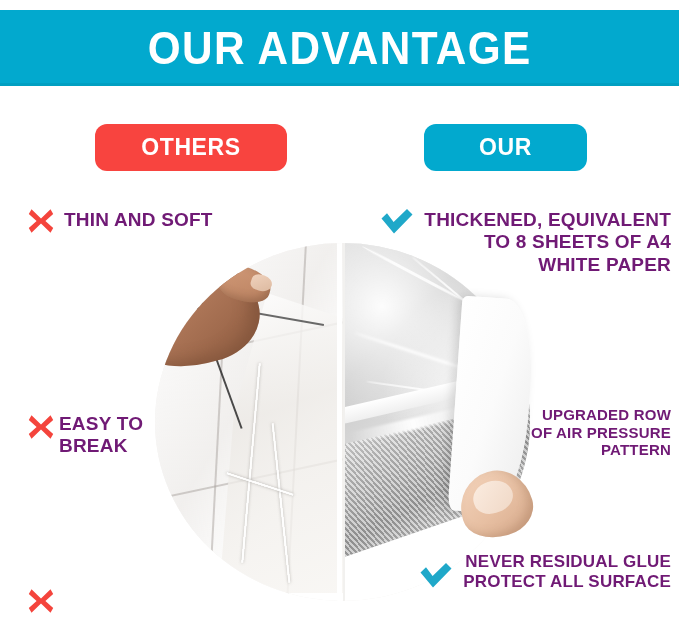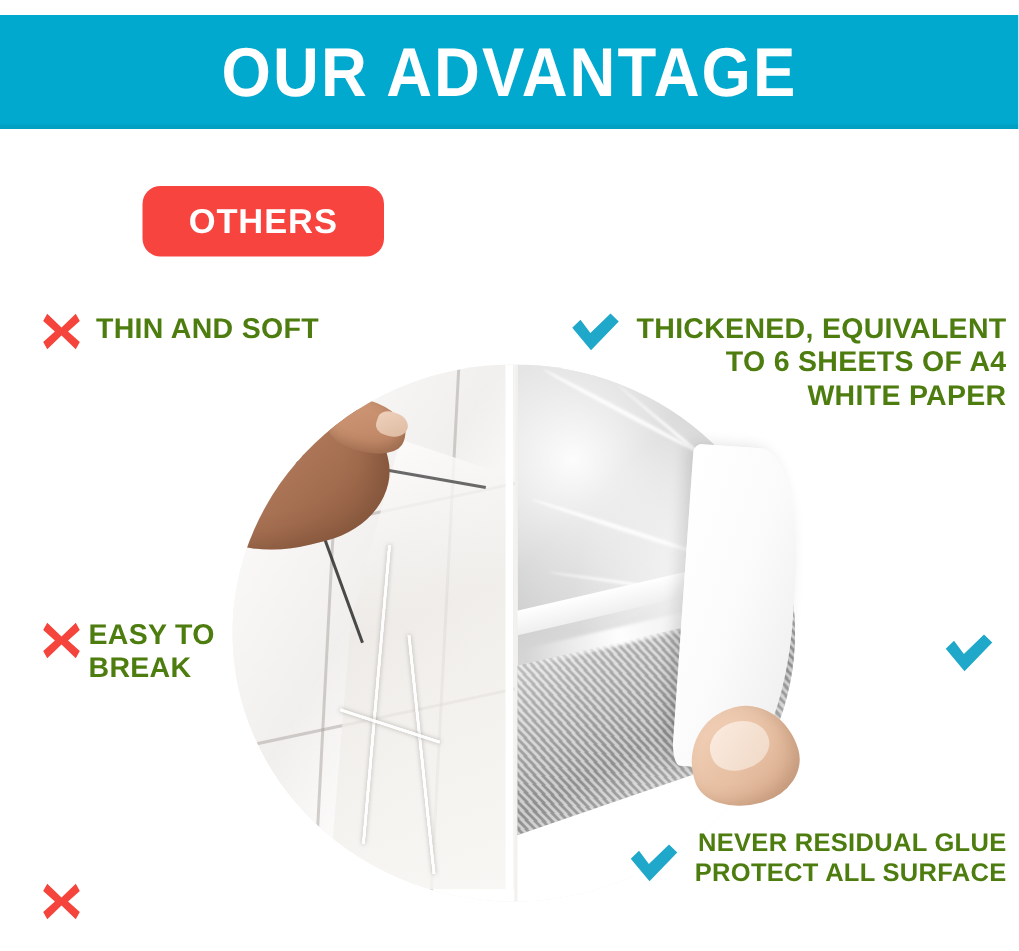--- a/index.html
+++ b/index.html
@@ -26,21 +26,21 @@
     white-space:nowrap;
   }
 
   
   .badges{position:absolute;left:0;top:124px;width:679px;height:54px;}
   .badge{
     position:absolute;height:47px;border-radius:12px;
     display:flex;align-items:center;justify-content:center;
     color:#ffffff;font-weight:bold;font-size:23px;letter-spacing:.6px;
   }
-  .badge-others{left:95px;top:0;width:161px;background:#f8443f;}
+  .badge-others{left:95px;top:0;width:192px;background:#f8443f;}
   .badge-our{left:424px;top:0;width:163px;background:#02a9ce;}
 
   
   .photo-wrap{
     position:absolute;left:155px;top:243px;width:375px;height:358px;
   }
   .circle{
     position:absolute;left:0;top:0;width:375px;height:358px;
     border-radius:50%;overflow:hidden;
     background:#f2f1ef;
@@ -169,21 +169,21 @@
   }
 
   
   .feat{position:absolute;display:flex;align-items:flex-start;}
   .feat-right{justify-content:flex-end;}
 
   .mark{flex:0 0 auto;position:relative;}
   .mark svg{display:block;}
 
   .feat-text{
-    font-weight:bold;color:#4d7c0f;line-height:1.18;
+    font-weight:bold;color:#701a75;line-height:1.18;
     letter-spacing:.2px;
   }
   .feat-text.big{font-size:19px;}
   .feat-text.mid{font-size:17px;}
   .feat-text.sm{font-size:15px;}
   .align-right{text-align:right;}
   .align-left{text-align:left;}
 
   
   #f-l1{left:26px;top:206px;}
@@ -205,20 +205,23 @@
 </head>
 <body>
 
 <div class="banner">
   <div class="banner-title">OUR ADVANTAGE</div>
 </div>
 
 <div class="badges">
   <div class="badge badge-others">
     <span>OTHERS</span>
+  </div>
+  <div class="badge badge-our">
+    <span>OUR</span>
   </div>
 </div>
 
 <div class="photo-wrap">
   <div class="circle">
 
     <div class="half-left">
       <div class="tile-line tl-h1"></div>
       <div class="tile-line tl-h2"></div>
       <div class="tile-line tl-v1"></div>
@@ -282,30 +285,33 @@
   </span>
 </div>
 
 <div class="feat feat-right" id="f-r1">
   <span class="mark">
     <svg width="34" height="30" viewBox="0 0 34 30" aria-hidden="true">
       <path d="M1.5 10.5 L7.0 5.2 L13.6 14.0 L27.0 1.0 L32.5 6.4 L14.0 25.5 Z" fill="#1fa8c9"></path>
     </svg>
   </span>
   <span class="feat-text big align-right" style="white-space:pre-line">THICKENED, EQUIVALENT
-TO 6 SHEETS OF A4
+TO 8 SHEETS OF A4
 WHITE PAPER</span>
 </div>
 
 <div class="feat feat-right" id="f-r2">
   <span class="mark">
     <svg width="34" height="30" viewBox="0 0 34 30" aria-hidden="true">
       <path d="M1.5 10.5 L7.0 5.2 L13.6 14.0 L27.0 1.0 L32.5 6.4 L14.0 25.5 Z" fill="#1fa8c9"></path>
     </svg>
   </span>
+  <span class="feat-text sm align-right" style="white-space:pre-line">UPGRADED ROW
+OF AIR PRESSURE
+PATTERN</span>
 </div>
 
 <div class="feat feat-right" id="f-r3">
   <span class="mark">
     <svg width="34" height="30" viewBox="0 0 34 30" aria-hidden="true">
       <path d="M1.5 10.5 L7.0 5.2 L13.6 14.0 L27.0 1.0 L32.5 6.4 L14.0 25.5 Z" fill="#1fa8c9"></path>
     </svg>
   </span>
   <span class="feat-text mid align-right" style="white-space:pre-line">NEVER RESIDUAL GLUE
 PROTECT ALL SURFACE</span>

